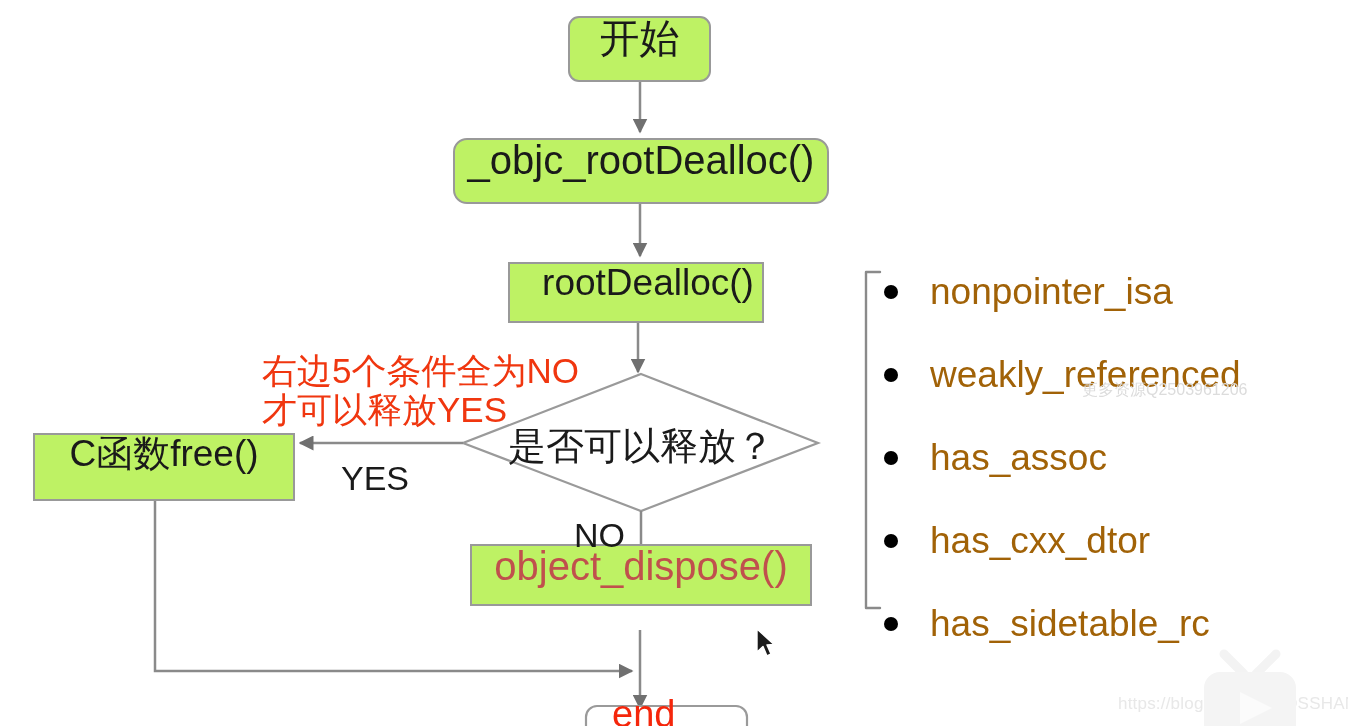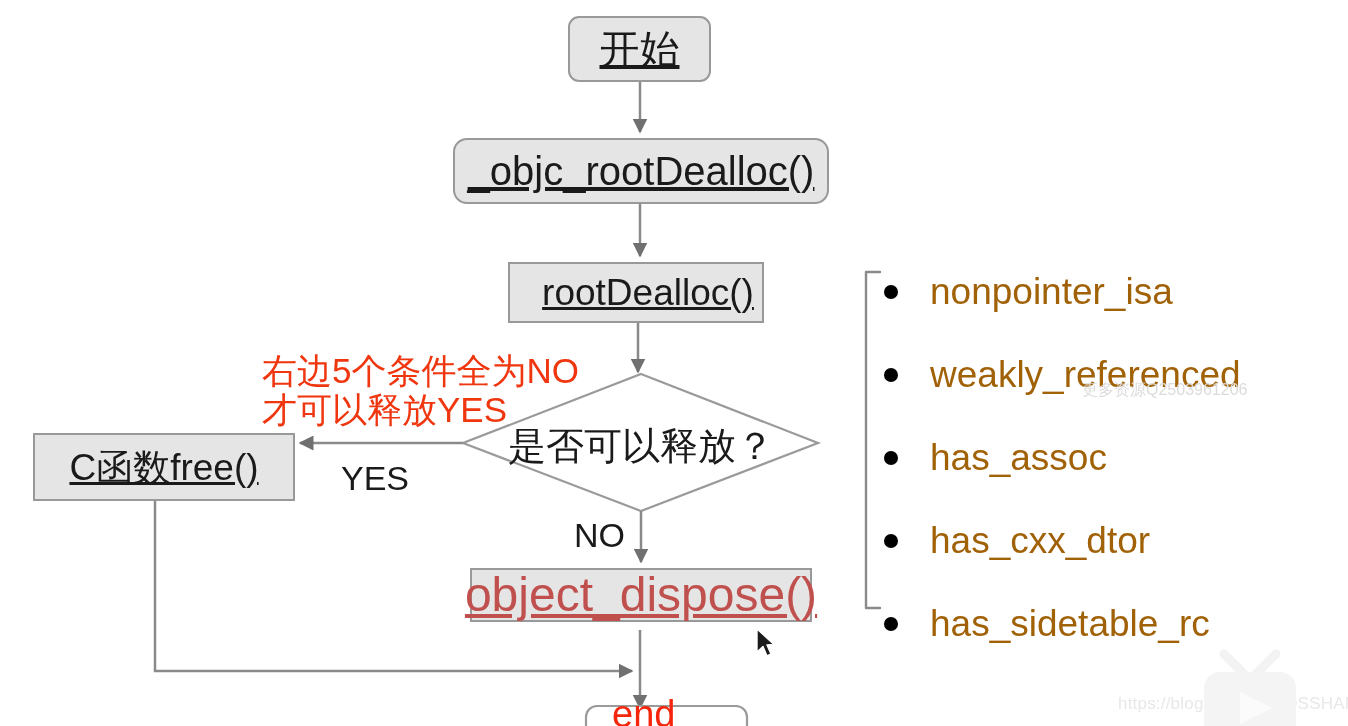--- a/index.html
+++ b/index.html
@@ -20,28 +20,26 @@
     left: 0;
     top: 0;
     width: 1348px;
     height: 726px;
     pointer-events: none;
   }
   .node {
     position: absolute;
     box-sizing: border-box;
     border: 2px solid #999999;
-    background: #e5e5e5;
+    background: #bef264;
     display: flex;
-    align-items: center;
     justify-content: center;
     color: #1a1a1a;
     line-height: 1;
     white-space: nowrap;
-    text-decoration: underline;
   }
   .node-start {
     left: 568px;
     top: 16px;
     width: 143px;
     height: 66px;
     border-radius: 11px;
     font-size: 40px;
   }
   .node-objc {
@@ -62,24 +60,24 @@
   }
   .node-free {
     left: 33px;
     top: 433px;
     width: 262px;
     height: 68px;
     font-size: 37px;
   }
   .node-dispose {
     left: 470px;
-    top: 568px;
+    top: 544px;
     width: 342px;
-    height: 54px;
-    font-size: 48px;
+    height: 62px;
+    font-size: 40px;
     color: #c0504d;
   }
   .diamond-label {
     position: absolute;
     left: 463px;
     top: 414px;
     width: 356px;
     height: 58px;
     display: flex;
     align-items: flex-end;

